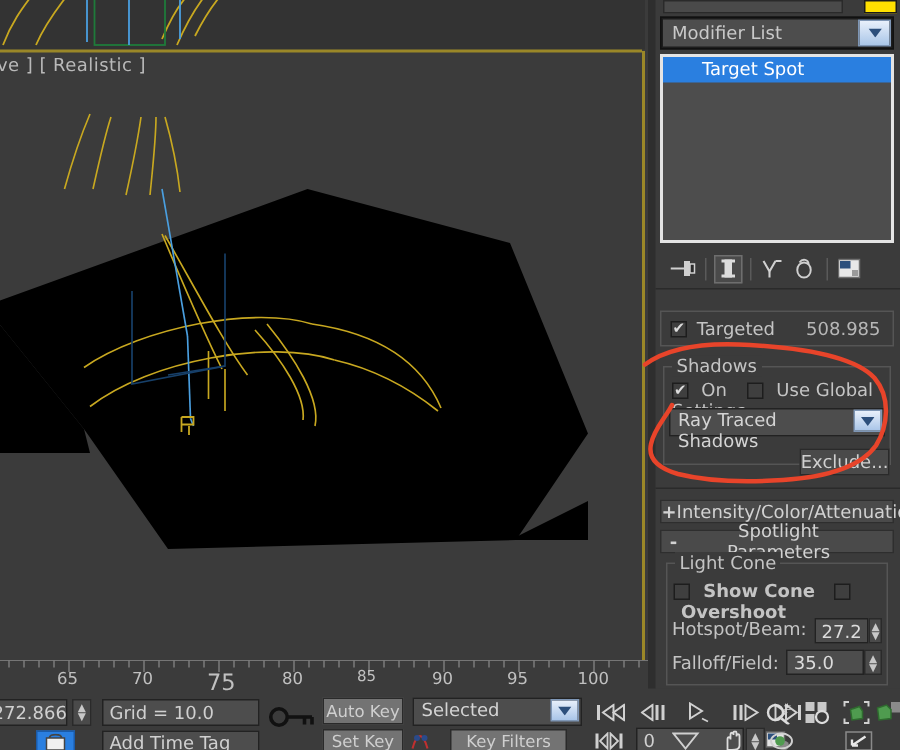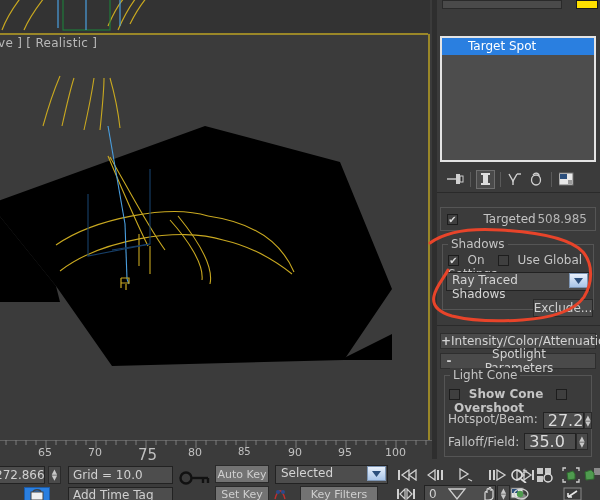--- a/index.html
+++ b/index.html
@@ -99,21 +99,21 @@
     width:19px; height:15px; margin-right:1px;
     background:linear-gradient(#e8f0fb,#a9c5e8); border:1px solid #7e96b5;
     display:flex; align-items:center; justify-content:center;
   }
   .btn3d {
     background:#4a4a4a; border:1px solid #2a2a2a; color:#d0d0d0;
     font-size:12px; display:flex; align-items:center; justify-content:center;
   }
   .spin-field {
     background:#4d4d4d; border:1px solid #222; height:17px; display:flex; align-items:center;
-    color:#dcdcdc; font-size:16px; padding-left:4px;
+    color:#dcdcdc; font-size:12px; padding-left:4px;
   }
   .spin-btns {
     width:13px; height:17px; background:#4a4a4a; border:1px solid #2a2a2a;
     display:flex; flex-direction:column; align-items:center; justify-content:center; color:#c8c8c8;
     font-size:7px; line-height:6px;
   }
   .fieldset-lbl {
     position:absolute; background:#3b3b3b; padding:0 3px; font-size:12px; color:#c4c4c4;
   }
 
@@ -212,20 +212,28 @@
 
   </div>
   <div class="vp-label">ve ] [ Realistic ]</div>
 
   <div class="cmd">
     <div class="panel-strip"></div>
 
     <div class="namefield"></div>
     <div class="colorswatch"></div>
 
+    <div class="modlist">
+      <div class="txt">Modifier List</div>
+      <div class="arrow">
+        <svg width="9" height="6">
+            <polygon points="0,0 9,0 4.5,6" fill="#2c4f7c"></polygon>
+          </svg>
+      </div>
+    </div>
 
     <div class="stack">
       <div class="stack-item">Target Spot</div>
     </div>
 
     <div class="stack-toolbar">
       <div class="sb-ico">
         <svg width="17" height="14">
           <line x1="0" y1="7" x2="9" y2="7" stroke="#d0d0d0" stroke-width="1.4"></line>
           <rect x="9" y="2" width="4" height="10" fill="#d0d0d0"></rect>
@@ -262,21 +270,21 @@
           <rect x="9" y="8" width="4" height="4" fill="#9a9a9a"></rect>
         </svg>
       </div>
     </div>
 
     <div class="divider" style="top:192px;"></div>
 
     <div class="group-box" style="left:8px; top:207px; width:156px; height:24px;">
       <div style="position:absolute; left:6px; top:4px;">
         <span class="chk on"></span>
-        <span class="lbl" style="margin-left:22px;">Targeted</span>
+        <span class="lbl" style="margin-left:3px;">Targeted</span>
       </div>
       <div style="position:absolute; right:8px; top:4px; color:#b6b6b6; font-size:12px;">508.985</div>
     </div>
 
     <div class="group-box" style="left:10px; top:244px; width:152px; height:66px;"></div>
     <div class="fieldset-lbl" style="left:16px; top:237px;">Shadows</div>
 
     <div style="position:absolute; left:16px; top:253px;">
       <span class="chk on"></span>
       <span class="lbl" style="margin-left:5px;">On</span>

